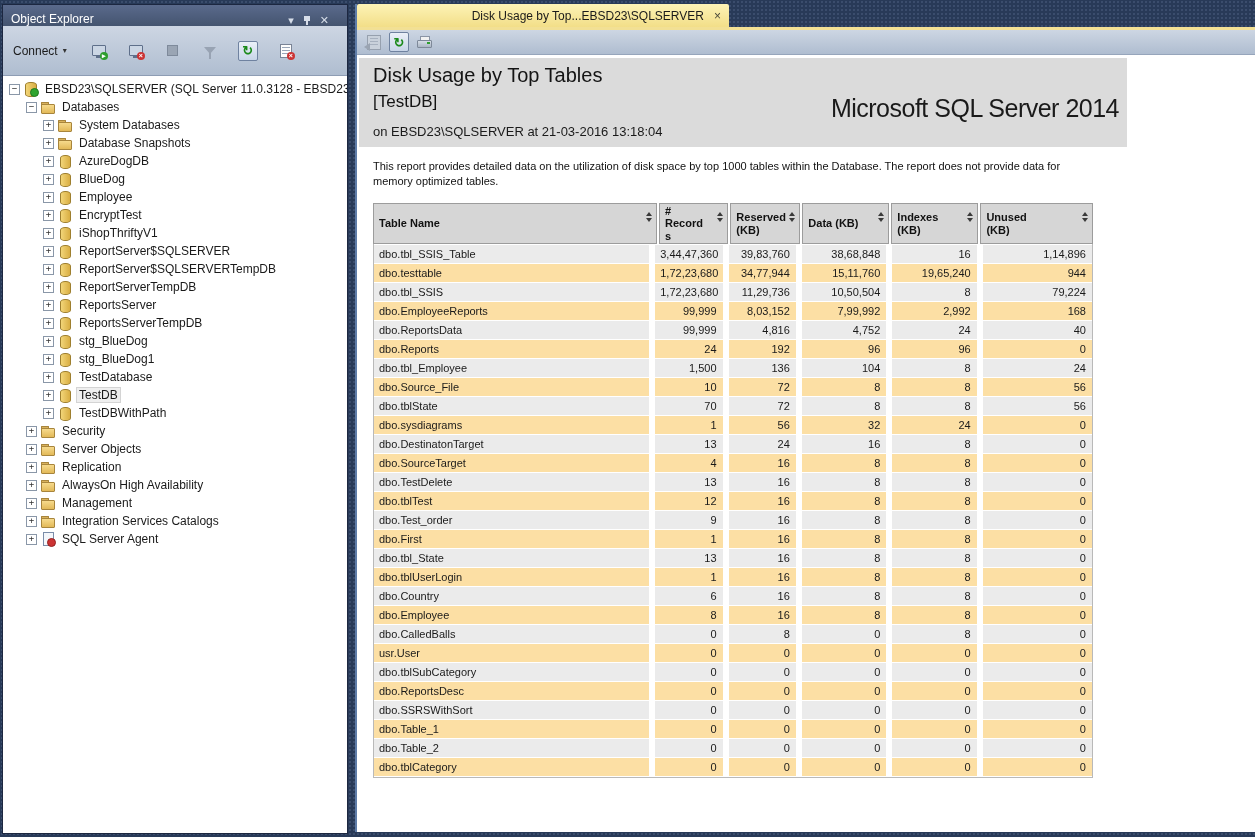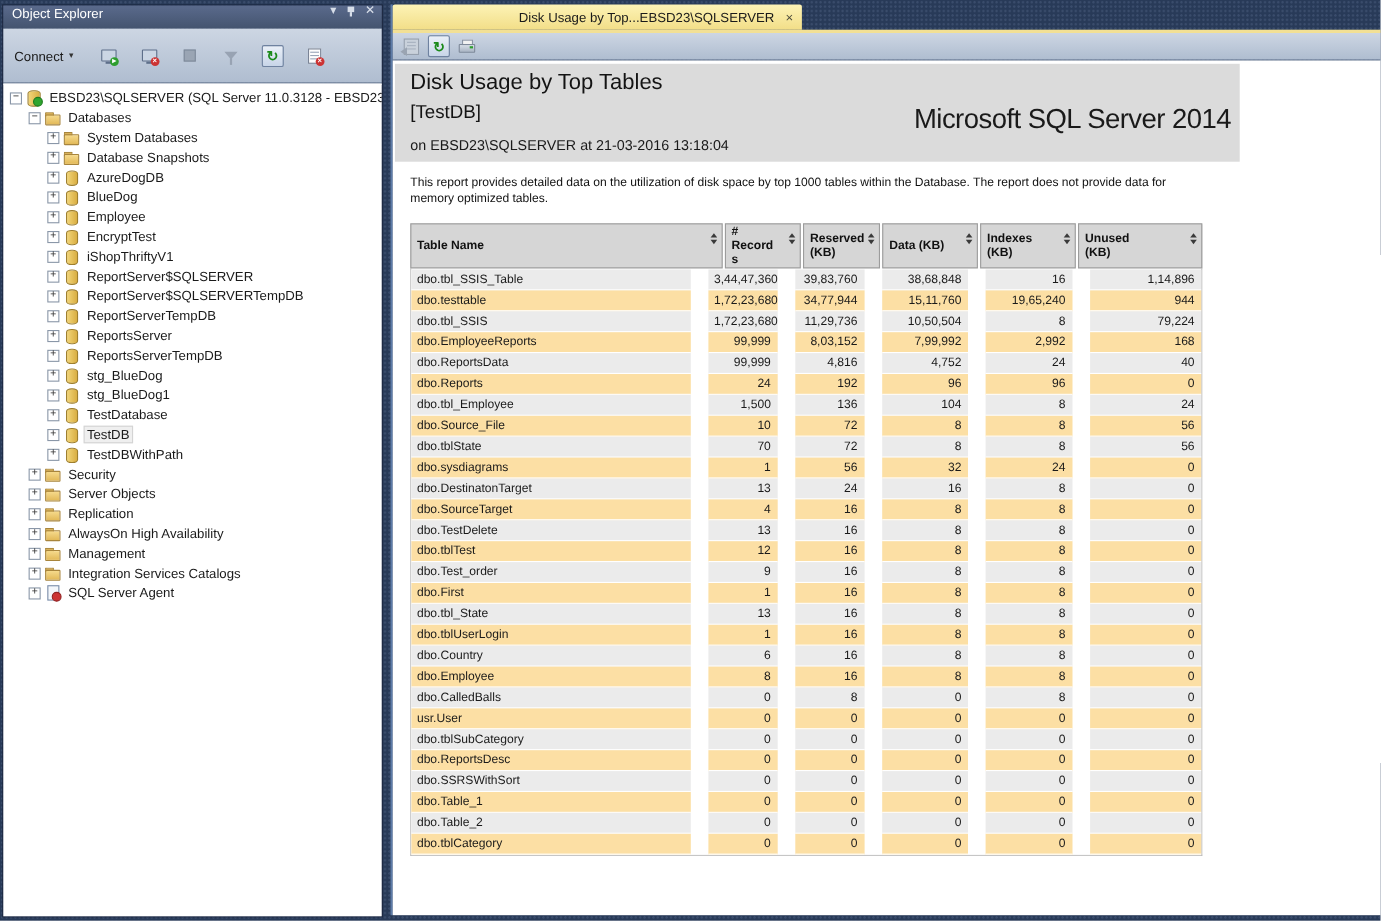--- a/index.html
+++ b/index.html
@@ -3,22 +3,22 @@
 <meta charset="utf-8">
 <style>
   html,body{margin:0;padding:0}
   body{
     width:1255px;height:837px;position:relative;overflow:hidden;
     font-family:"Liberation Sans",sans-serif;
     background:radial-gradient(rgba(125,145,180,.22) 1px,transparent 1.2px) 0 0/4px 4px,#283A58;
   }
   
   #oe{position:absolute;left:2px;top:4px;width:344px;height:828px;display:flex;flex-direction:column;border:1px solid #1C2740}
-  #oe-titlebar{height:21px;flex:0 0 21px;display:flex;align-items:flex-start;justify-content:space-between;
-    padding:0 6px 0 8px;background:linear-gradient(#5A6A8C,#44546F);color:#fff;font-size:12px}
+  #oe-titlebar{height:21px;flex:0 0 21px;display:flex;align-items:flex-end;justify-content:space-between;
+    padding:0 18px 0 8px;background:linear-gradient(#5A6A8C,#44546F);color:#fff;font-size:12px}
   .win-icons{display:flex;align-items:center;gap:9px;color:#D7DEE9}
   .wi{font-size:11px;line-height:11px;cursor:default}
   .pin{position:relative;width:8px;height:11px;display:inline-block}
   .pin::before{content:'';position:absolute;left:1px;top:1px;width:6px;height:5px;background:#D7DEE9}
   .pin::after{content:'';position:absolute;left:3px;top:6px;width:2px;height:4px;background:#D7DEE9}
   #oe-toolbar{height:25px;flex:0 0 25px;display:flex;align-items:center;gap:19px;padding:12px 6px;
     background:linear-gradient(#CDD6E3,#AFBDD0);border-bottom:1px solid #8E9DB4}
   .connect-btn{display:flex;align-items:center;gap:5px;font-size:12px;color:#1A1A1A;padding:2px 4px}
   .connect-btn .dd{font-size:8px;color:#333}
   .tbtn{width:18px;height:18px;display:flex;align-items:center;justify-content:center;position:relative}
@@ -72,21 +72,21 @@
   #report-desc{position:absolute;left:16px;top:104px;width:724px;margin:0;font-size:11px;line-height:1.35;color:#111}
   #report-table{position:absolute;left:16px;top:149px;width:720px;border:1px solid #B9B9B9;border-top:none;background:#fff;box-sizing:border-box}
   #rt-head{display:flex;column-gap:2px;background:#fff;margin:-1px -1px 1px}
   .hcell{position:relative;height:41px;background:#D6D6D6;border:1px solid #9C9C9C;box-sizing:border-box;
     display:flex;align-items:center;padding:2px 14px 2px 5px;font-size:11px;font-weight:bold;color:#111;line-height:12.5px}
   .htext{overflow-wrap:break-word}
   .sorter{position:absolute;right:4px;top:8px;display:flex;flex-direction:column;gap:2px}
   .sorter i{display:block;width:0;height:0;border-left:3px solid transparent;border-right:3px solid transparent}
   .sorter .up{border-bottom:4px solid #3A3A3A}
   .sorter .dn{border-top:4px solid #3A3A3A}
-  .drow{display:flex;column-gap:16px;background:#fff}
+  .drow{display:flex;column-gap:6px;background:#fff}
   .dcell{height:19px;box-sizing:border-box;padding:3px 6px 0 5px;font-size:11px;color:#1A1A1A;
     border-bottom:1px solid #fff;overflow:hidden;white-space:nowrap}
   .drow.base .dcell{background:#EBEBEB}
   .drow.alt .dcell{background:#FCDFA4}
   .num{text-align:right}
   .c0{width:288px}.c1{width:70px}.c2{width:70px}.c3{width:88px}.c4{width:88px}.c5{width:114px}
   .c1 .htext{width:42px}.c2 .htext{width:50px}.c4 .htext{width:46px}.c5 .htext{width:42px}
 </style>
 </head>
 <body>

